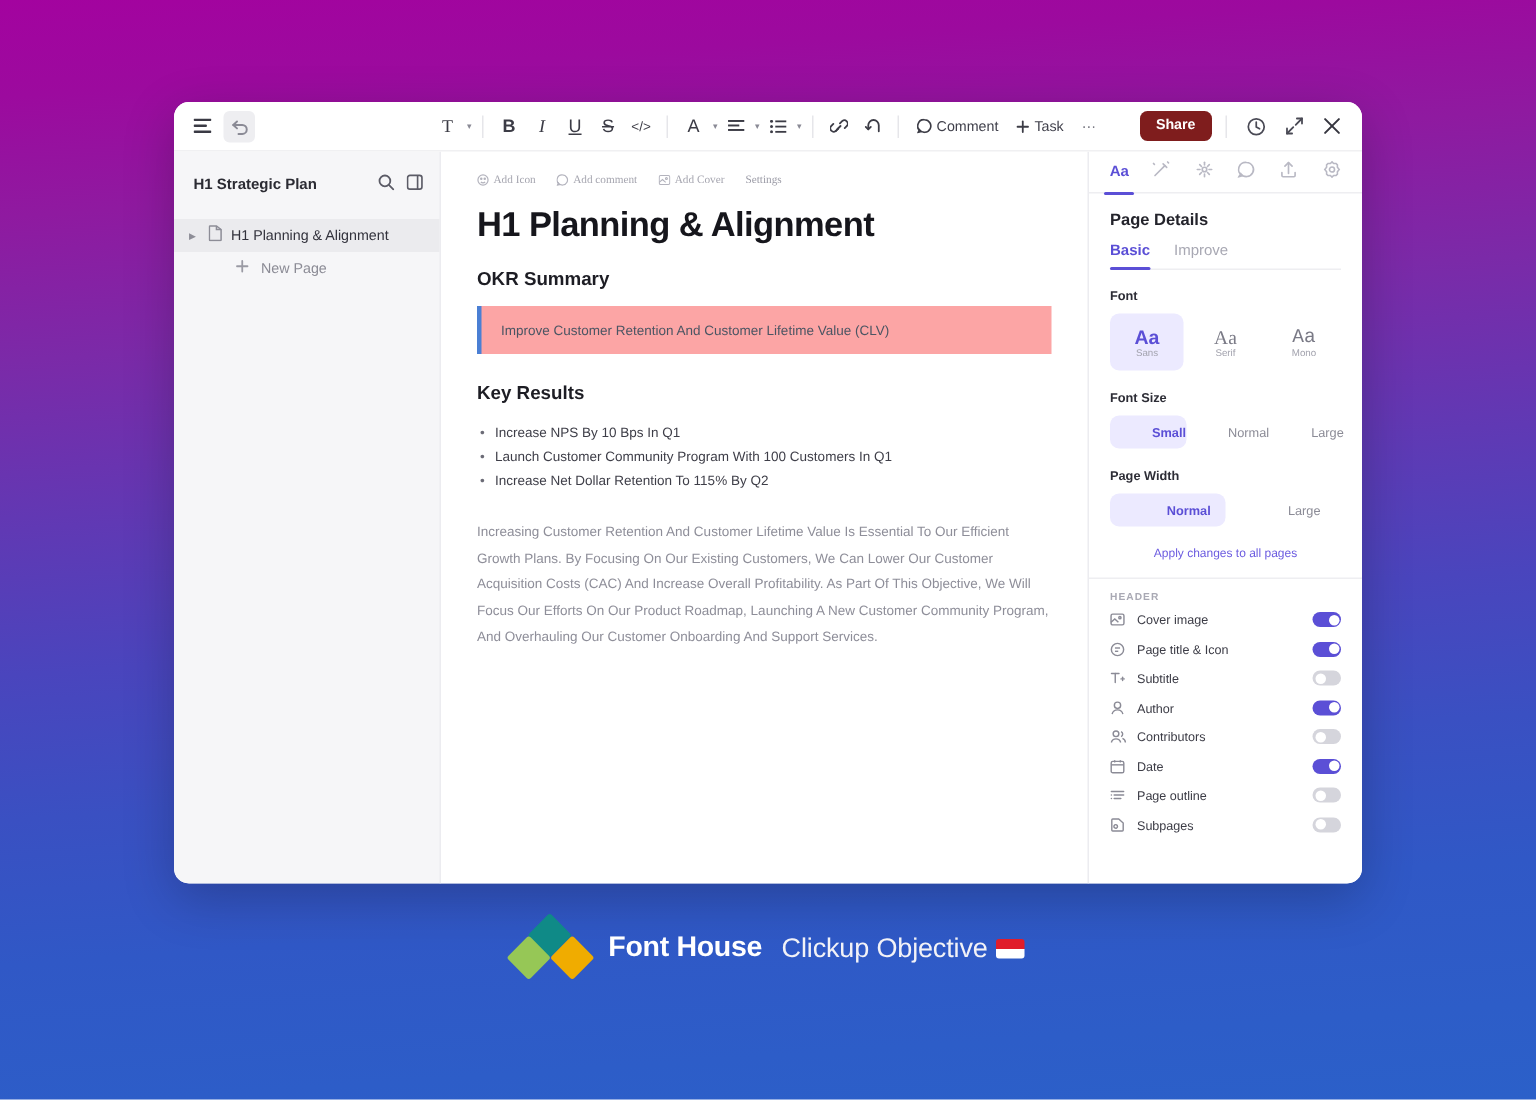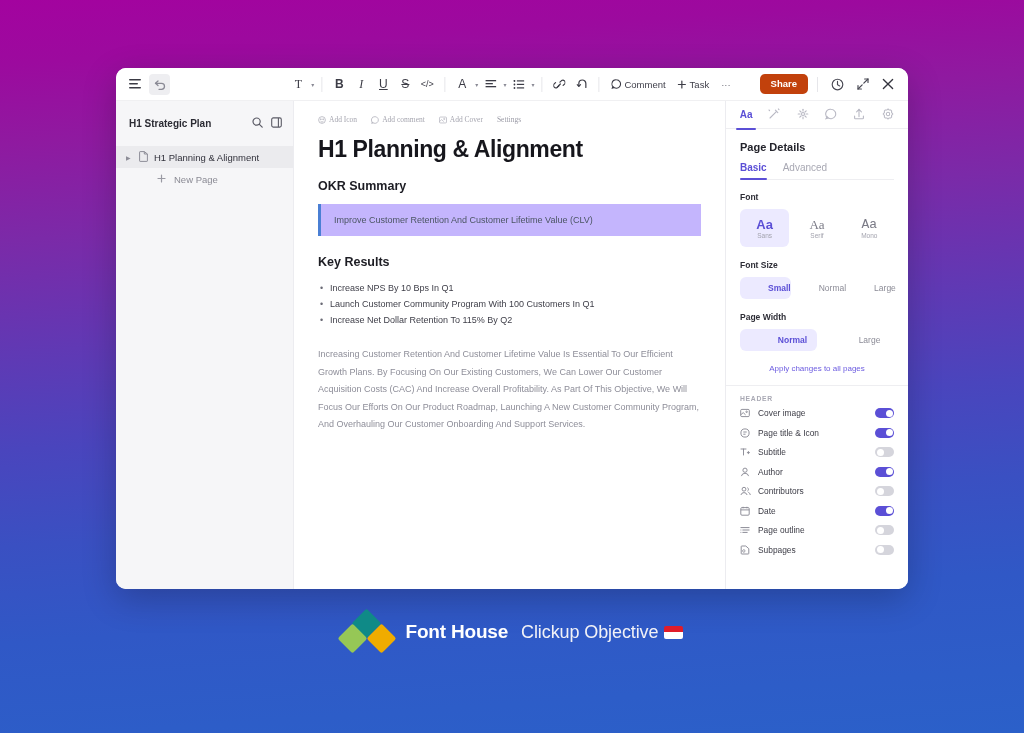--- a/index.html
+++ b/index.html
@@ -62,21 +62,21 @@
     gap: 3px; padding: 3px 5px; border-radius: 4px; cursor: pointer; white-space: nowrap;
   }
   .caret { font-size: 6px; color: #8a8a95; margin-left: 1px; }
   .fmt {
     font-size: 12px; color: #3c3c46; width: 20px; height: 20px;
     display: flex; align-items: center; justify-content: center;
     border-radius: 4px; cursor: pointer;
   }
   .fmt.serif { font-family: "Liberation Serif", serif; }
   .share-btn {
-    background: #c2410c; color: #fff; font-size: 9.5px; font-weight: 600;
+    background: #7f1d1d; color: #fff; font-size: 9.5px; font-weight: 600;
     padding: 4px 11px; border-radius: 5px; cursor: pointer; line-height: 1.25;
   }
 
   
   .wbody { flex: 1; display: flex; min-height: 0; }
 
   
   .sidebar {
     width: 178px; min-width: 178px; background: #f6f6f8;
     border-right: 1px solid #ececf0; padding: 10px 0 0 0;
@@ -104,21 +104,21 @@
     font-size: 7.5px; color: #a6a6b0; cursor: pointer;
   }
   .doc h1 {
     font-size: 23px; font-weight: 700; color: #16161c;
     letter-spacing: -.4px; margin-bottom: 16px;
   }
   .doc h2 {
     font-size: 12.5px; font-weight: 700; color: #1d1d24; margin-bottom: 11px;
   }
   .callout {
-    background: #c4b5fd; border-left: 3px solid #4a7fd4;
+    background: #fca5a5; border-left: 3px solid #4a7fd4;
     padding: 11px 13px; font-size: 9px; color: #4b5563; margin-bottom: 19px;
   }
   .kr-list { list-style: none; margin-bottom: 18px; }
   .kr-list li {
     font-size: 9px; color: #3e3e48; line-height: 1.78;
     padding-left: 12px; position: relative;
   }
   .kr-list li::before {
     content: "•"; position: absolute; left: 2px; color: #6b6b76;
   }
@@ -477,21 +477,21 @@
               </svg>
           </span>
         </div>
       </div>
 
       <div class="rp-body">
         <div class="rp-title">Page Details</div>
 
         <div class="rp-subtabs">
           <div class="rp-subtab active">Basic</div>
-          <div class="rp-subtab">Advanced</div>
+          <div class="rp-subtab">Improve</div>
         </div>
 
         <div class="rp-label">Font</div>
         <div class="font-row">
           <div class="font-opt sel">
             <span class="glyph">Aa</span>
             <span class="nm">Sans</span>
           </div>
           <div class="font-opt serif">
             <span class="glyph">Aa</span>

